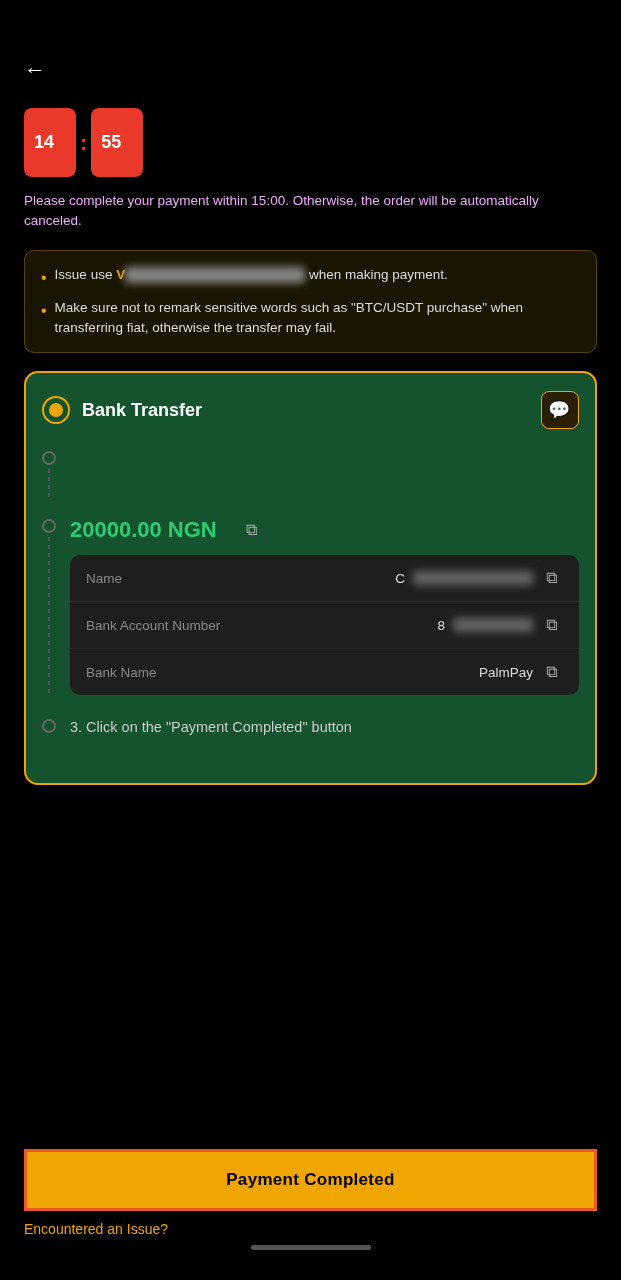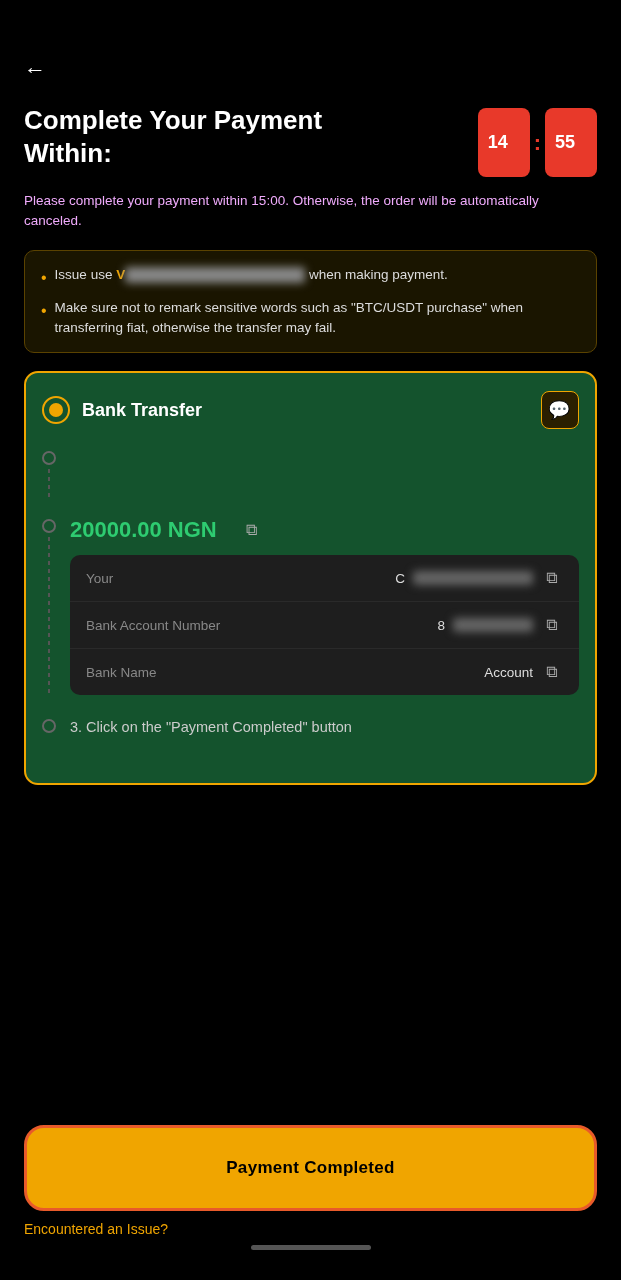--- a/index.html
+++ b/index.html
@@ -325,22 +325,22 @@
       padding: 16px 24px 30px;
     }
 
     .payment-completed-btn {
       width: 100%;
       background: #f0a500;
       color: #000;
       font-size: 17px;
       font-weight: 700;
       border: 3px solid #e85a2a;
-      border-radius: 20px;
-      padding: 30px;
+      border-radius: 0;
+      padding: 18px;
       cursor: pointer;
       text-align: center;
       display: block;
       letter-spacing: 0.3px;
     }
 
     .issue-link {
       color: #f0a500;
       font-size: 14px;
       margin-top: 10px;
@@ -356,24 +356,20 @@
     }
   </style>
 </head>
 <body>
 
 <div class="page-container">
   <button class="back-btn">←</button>
 
   
   <div class="header-row">
-    <div class="page-title">
-      <span>Complete Your Payment</span><br>
-      <span>Within:</span>
-    </div>
     <div class="timer-container">
       <div class="timer-box">14</div>
       <div class="timer-colon">:</div>
       <div class="timer-box">55</div>
     </div>
   </div>
 
   
   <div class="subtitle">Please complete your payment within 15:00. Otherwise, the order will be automatically canceled.</div>
 
@@ -422,41 +418,41 @@
         </div>
         <div class="step-content">
           <div class="amount-row">
             <span class="amount-value">20000.00 NGN</span>
             <span class="copy-icon">⧉</span>
           </div>
 
           <div class="info-table">
 
             <div class="info-row">
-              <span class="info-label">Your</span>
+              <span class="info-label">Name</span>
               <div class="info-value-group">
                 <span class="info-value">C</span>
                 <span class="info-blurred">&nbsp;</span>
                 <span class="copy-icon">⧉</span>
               </div>
             </div>
 
             <div class="info-row">
               <span class="info-label">Bank Account Number</span>
               <div class="info-value-group">
                 <span class="info-value">8</span>
                 <span class="info-blurred info-blurred-sm">&nbsp;</span>
                 <span class="copy-icon">⧉</span>
               </div>
             </div>
 
             <div class="info-row">
               <span class="info-label">Bank Name</span>
               <div class="info-value-group">
-                <span class="info-value">Account</span>
+                <span class="info-value">PalmPay</span>
                 <span class="copy-icon">⧉</span>
               </div>
             </div>
 
           </div>
         </div>
       </div>
 
       <div class="step">
         <div class="step-indicator">

